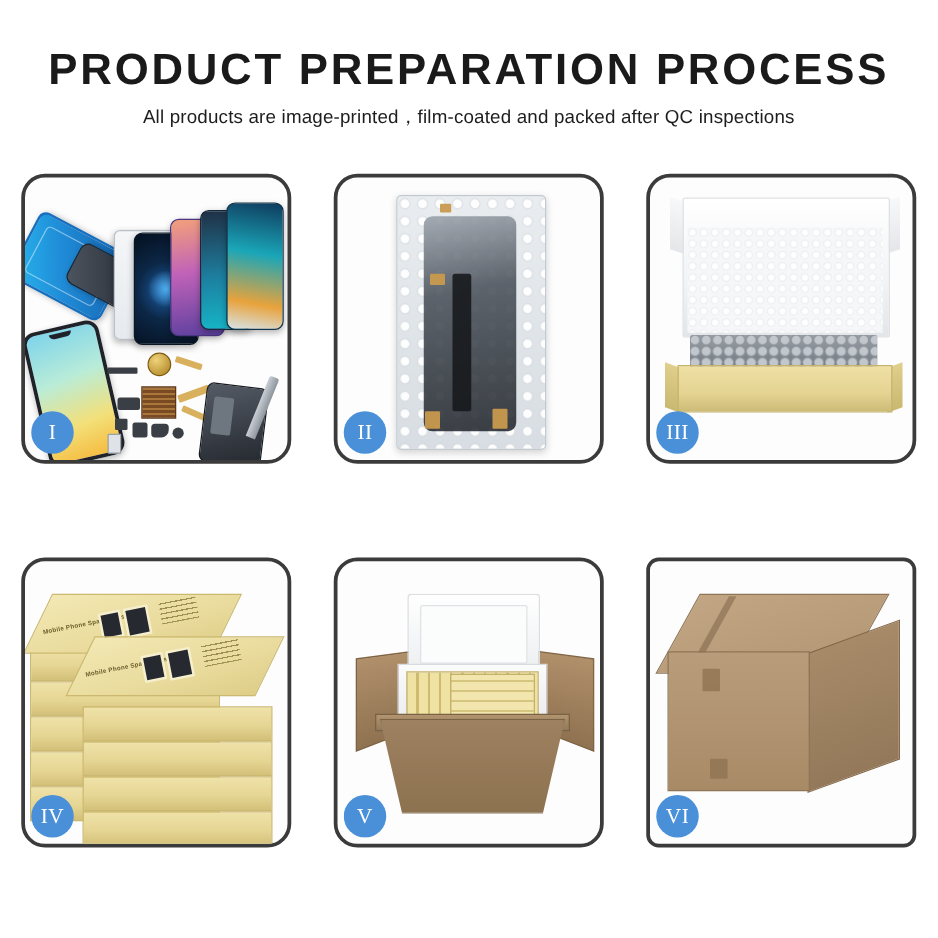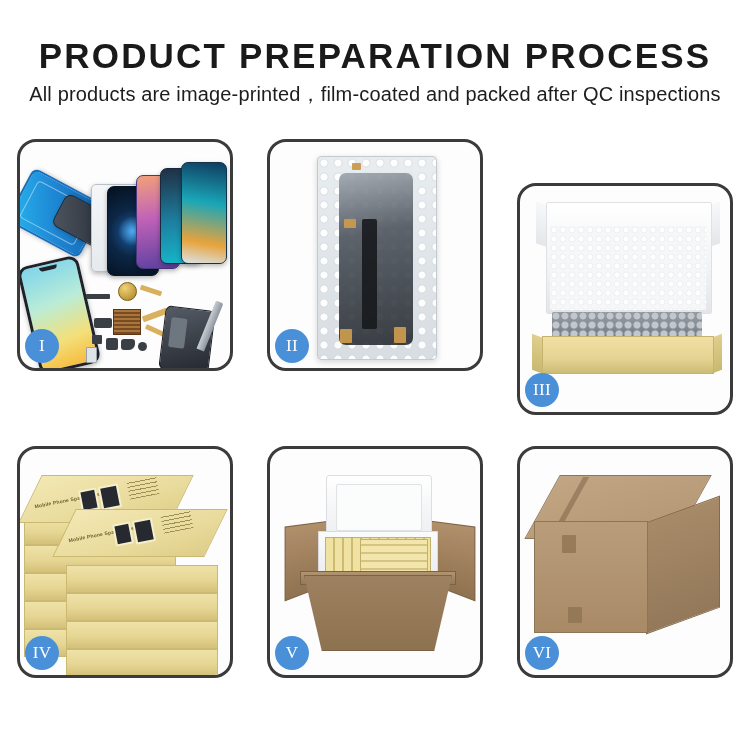--- a/index.html
+++ b/index.html
@@ -10,37 +10,37 @@
   }
   .page{width:750px;height:550px;position:relative;}
 
   
   .header{position:absolute;left:0;top:36px;width:750px;text-align:center;}
   .title{
     font-size:35px;font-weight:700;letter-spacing:2.2px;color:#1a1a1a;
     line-height:40px;white-space:nowrap;
   }
   .subtitle{
-    margin-top:9px;font-size:20px;color:#1d1d1d;letter-spacing:.15px;
+    margin-top:9px;font-size:15px;color:#1d1d1d;letter-spacing:.15px;
     line-height:18px;white-space:nowrap;
   }
 
   
   .grid{position:absolute;left:17px;top:139px;width:716px;height:539px;}
   .panel{
     position:absolute;width:216px;height:232px;
     border:3px solid #3b3b3b;border-radius:19px;
     background:#fdfdfd;overflow:hidden;box-sizing:border-box;
   }
   .p1{left:0;top:0;}
   .p2{left:250px;top:0;}
-  .p3{left:500px;top:0;margin-top:44px;}
+  .p3{left:500px;top:0;}
   .p4{left:0;top:307px;}
   .p5{left:250px;top:307px;}
-  .p6{left:500px;top:307px;}
+  .p6{left:500px;top:307px;border-radius:10px;}
 
   .scene{position:absolute;inset:0;overflow:hidden;}
 
   .badge{
     position:absolute;left:5px;bottom:5px;width:34px;height:34px;border-radius:50%;
     background:#4a90d9;color:#ffffff;z-index:40;
     font-family:"Liberation Serif", serif;font-size:17px;
     display:flex;align-items:center;justify-content:center;letter-spacing:.4px;
   }
 

